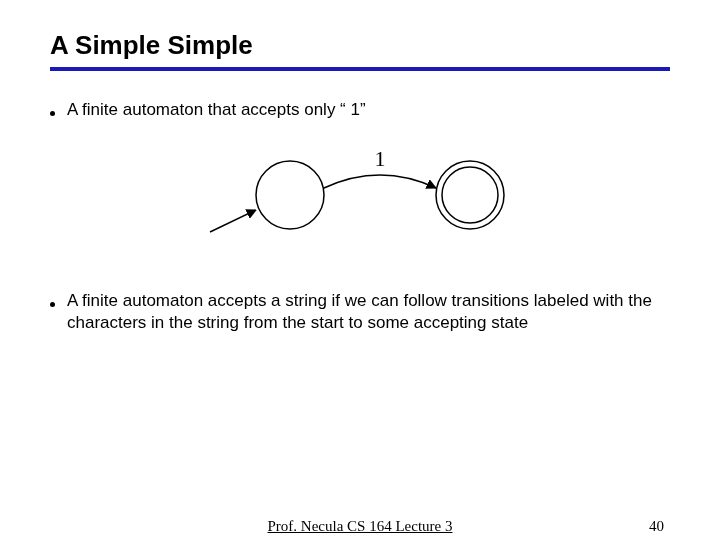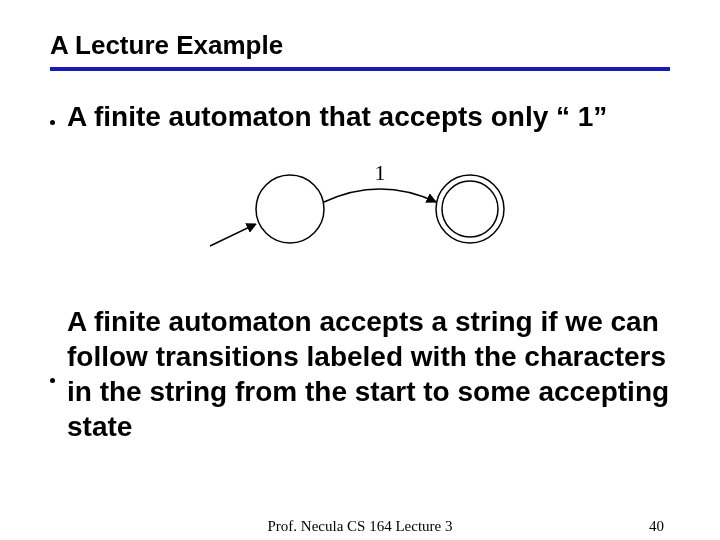--- a/index.html
+++ b/index.html
@@ -24,25 +24,24 @@
     margin: 0 0 6px 0;
     font-family: "Comic Sans MS", "Comic Sans", cursive, sans-serif;
   }
   .rule {
     height: 4px;
     background: #1a1ab8;
     margin: 0 0 28px 0;
   }
   .bullet {
     display: flex;
-    align-items: center;
-    font-size: 28px;
+    align-items: flex-start;
+    font-size: 17px;
     line-height: 1.25;
     margin: 0 0 20px 0;
-    font-weight: bold;
   }
   .bullet .dot {
     flex: 0 0 auto;
     margin-right: 12px;
     margin-top: 12px;
     width: 5px;
     height: 5px;
     background: #000;
     border-radius: 50%;
   }
@@ -64,33 +63,34 @@
     right: 0;
     bottom: 22px;
     font-family: "Times New Roman", Times, serif;
     font-size: 15px;
   }
   .footer .center {
     position: absolute;
     left: 0;
     right: 0;
     text-align: center;
+    text-decoration: underline;
   }
   .footer .pagenum {
     position: absolute;
     right: 56px;
     text-align: center;
   }
 </style>
 </head>
 <body>
 
 <div class="slide">
 
-  <h1 class="title">A Lecture Example</h1>
+  <h1 class="title">A Simple Simple</h1>
   <div class="rule"></div>
 
   <div class="bullet">
     <span class="dot"></span>
     <span class="txt">A finite automaton that accepts only “ 1”</span>
   </div>
 
   <div class="diagram-wrap">
     <svg class="diagram" width="320" height="110" viewBox="0 0 320 110">
       <defs>

